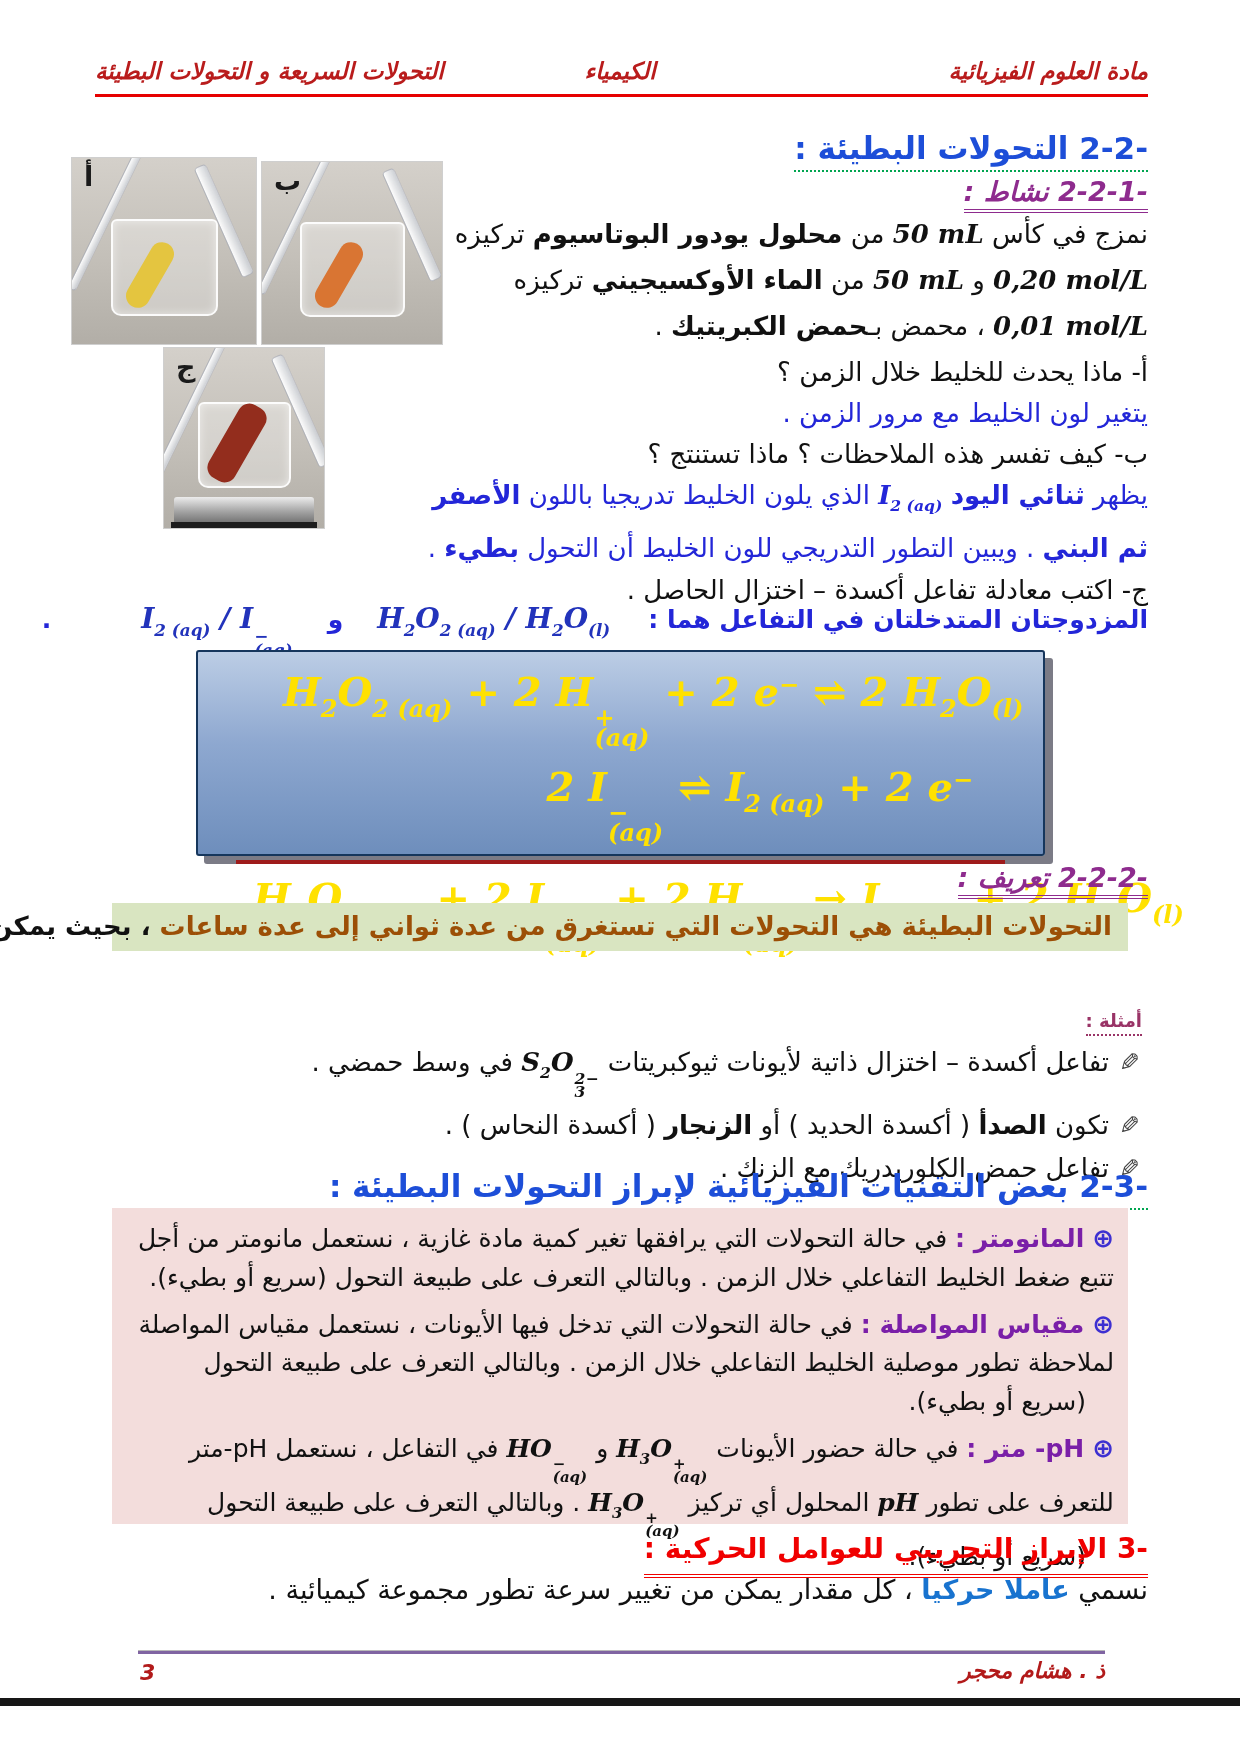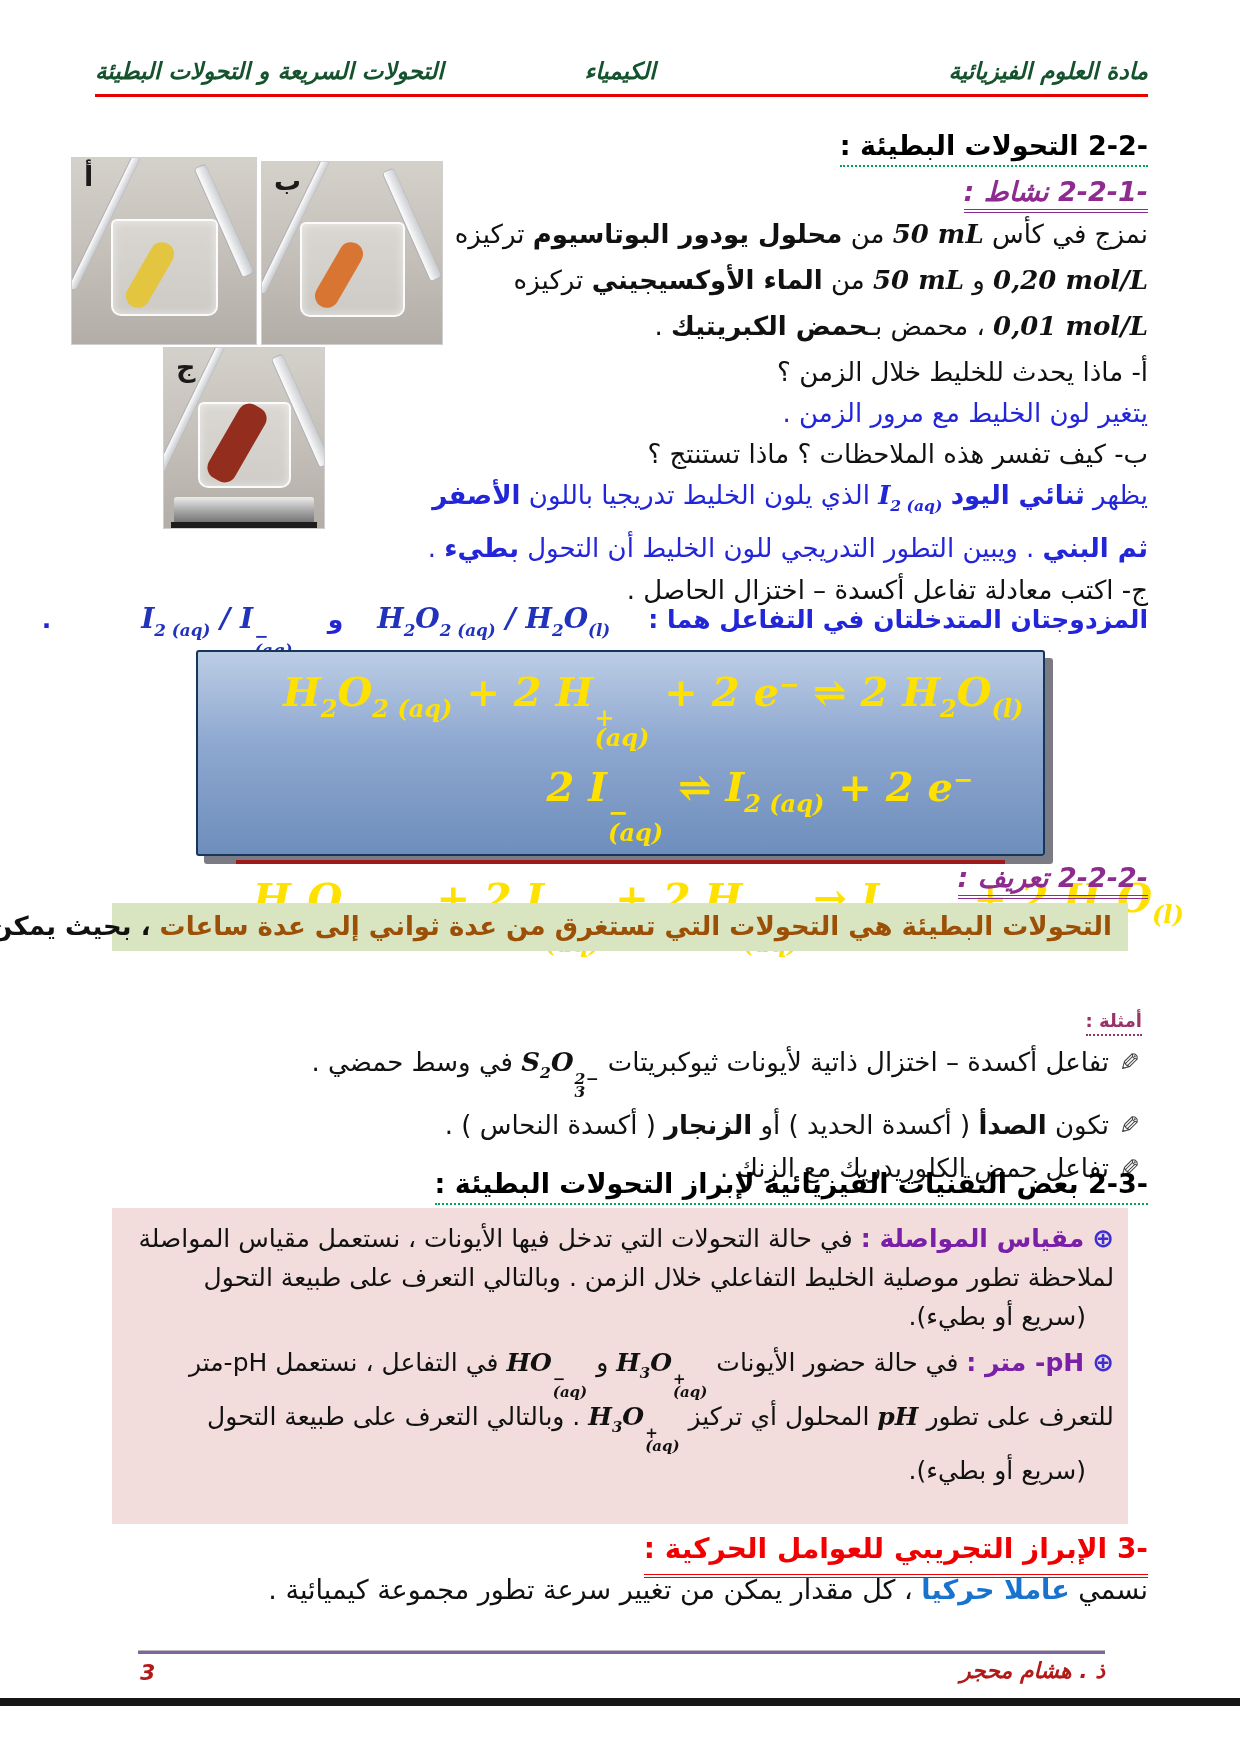--- a/index.html
+++ b/index.html
@@ -2,21 +2,21 @@
 <html lang="ar" dir="rtl"><head>
 <meta charset="utf-8">
 <style>
   html,body{margin:0;padding:0;}
   body{
     width:1240px;height:1754px;position:relative;background:#ffffff;
     font-family:"DejaVu Sans",sans-serif;color:#111;overflow:hidden;direction:rtl;
   }
 
   
-  .hdr-t{position:absolute;top:58px;font-size:23px;font-weight:bold;font-style:italic;color:#14532d;white-space:nowrap;}
+  .hdr-t{position:absolute;top:58px;font-size:23px;font-weight:bold;font-style:italic;color:#b91c1c;white-space:nowrap;}
   .hdr-right{right:92px;}
   .hdr-center{left:0;right:0;text-align:center;}
   .hdr-left{left:95px;}
   .hdr-rule{position:absolute;top:94px;left:95px;width:1053px;height:3px;background:#e60000;}
 
   
   .photo{position:absolute;background:linear-gradient(180deg,#d4d0ca 0%,#c3bfb8 55%,#b2aea7 100%);overflow:hidden;box-shadow:0 0 0 1px #cfcfcf;}
   .photo-a{left:72px;top:158px;width:184px;height:186px;}
   .photo-b{left:262px;top:162px;width:180px;height:182px;}
   .photo-c{left:164px;top:348px;width:160px;height:180px;}
@@ -26,21 +26,21 @@
   .rod1{width:7px;height:160px;top:-14px;left:36%;transform:rotate(26deg);transform-origin:top center;}
   .rod2{width:11px;height:118px;top:8px;left:66%;transform:rotate(-24deg);transform-origin:top center;}
   .liquid{position:absolute;bottom:18%;left:36%;width:24px;height:72px;border-radius:12px;transform:rotate(30deg);z-index:4;opacity:.95;}
   .photo-c .liquid{width:30px;height:84px;bottom:24%;}
   .photo-c .beaker{bottom:22%;height:46%;}
   .stirrer{position:absolute;bottom:2%;left:6%;width:88%;height:15%;background:linear-gradient(180deg,#ececec,#a2a2a2 55%,#6e6e6e);border-radius:3px;z-index:1;}
   .stirrer::after{content:"";position:absolute;bottom:-7px;left:-2%;width:104%;height:9px;background:#1d1d1d;}
 
   
   .t{position:absolute;white-space:nowrap;font-weight:bold;display:inline-block;}
-  .t-green{color:#000000;font-size:27px;border-bottom:2px dotted #00a550;padding-bottom:4px;}
+  .t-green{color:#1d4ed8;font-size:31px;border-bottom:2px dotted #00a550;padding-bottom:4px;}
   .t-purple{color:#8e2b8e;font-size:27px;font-style:italic;border-bottom:4px double #8e2b8e;padding-bottom:2px;}
   .t-magenta{color:#993366;font-size:18px;border-bottom:2px dotted #993366;padding-bottom:3px;}
   .t-red{color:#f00000;font-size:28px;border-bottom:4px double #f00000;padding-bottom:9px;}
 
   
   .line{position:absolute;right:92px;font-size:26px;line-height:1.45;white-space:nowrap;text-align:right;}
   .b{font-weight:bold;}
   .blue{color:#2326d8;}
   .math{font-family:"DejaVu Serif",serif;font-style:italic;font-weight:bold;direction:ltr;unicode-bidi:isolate;}
 
@@ -185,20 +185,21 @@
           <span>2−</span>
           <span>3</span>
         </span></span><span> في وسط حمضي .</span></p>
   <p class="ex"><span class="pencil">✎</span><span>تكون </span><span class="b">الصدأ</span><span> ( أكسدة الحديد ) أو </span><span class="b">الزنجار</span><span> ( أكسدة النحاس ) .</span></p>
   <p class="ex"><span class="pencil">✎</span><span>تفاعل حمض الكلوريدريك مع الزنك .</span></p>
 </div>
 
 <h2 class="t t-green" style="top:1168px;right:92px;"><span dir="ltr">2-3-</span><span> بعض التقنيات الفيزيائية لإبراز التحولات البطيئة :</span></h2>
 
 <div class="pinkbox">
+  <p class="tech"><span class="bullet-icon">⊕</span><span class="tech-label">المانومتر :</span><span> في حالة التحولات التي يرافقها تغير كمية مادة غازية ، نستعمل مانومتر من أجل تتبع ضغط الخليط التفاعلي خلال الزمن . وبالتالي التعرف على طبيعة التحول (سريع أو بطيء).</span></p>
   <p class="tech"><span class="bullet-icon">⊕</span><span class="tech-label">مقياس المواصلة :</span><span> في حالة التحولات التي تدخل فيها الأيونات ، نستعمل مقياس المواصلة لملاحظة تطور موصلية الخليط التفاعلي خلال الزمن . وبالتالي التعرف على طبيعة التحول</span><span class="tail">(سريع أو بطيء).</span></p>
   <p class="tech"><span class="bullet-icon">⊕</span><span class="tech-label">pH- متر :</span><span> في حالة حضور الأيونات </span><span class="chem"><span>H</span><sub>3</sub><span>O</span><span class="stk">
           <span>+</span>
           <span>(aq)</span>
         </span></span><span> و </span><span class="chem"><span>HO</span><span class="stk">
           <span>−</span>
           <span>(aq)</span>
         </span></span><span> في التفاعل ، نستعمل pH-متر للتعرف على تطور </span><span class="math">pH</span><span> المحلول أي تركيز </span><span class="chem"><span>H</span><sub>3</sub><span>O</span><span class="stk">
           <span>+</span>
           <span>(aq)</span>

